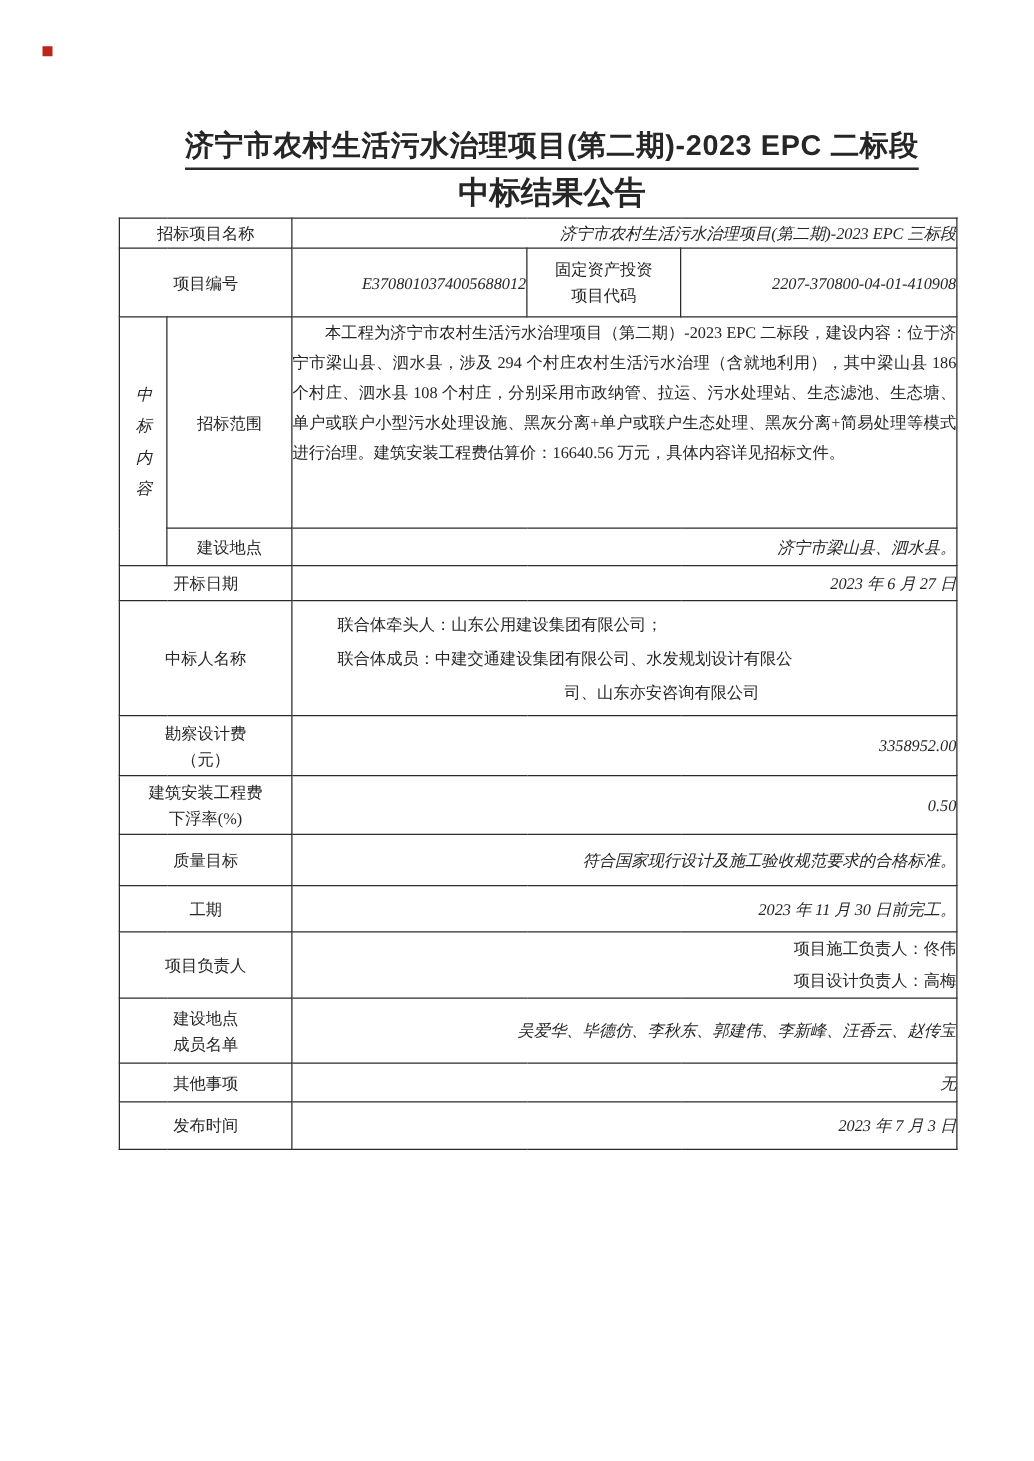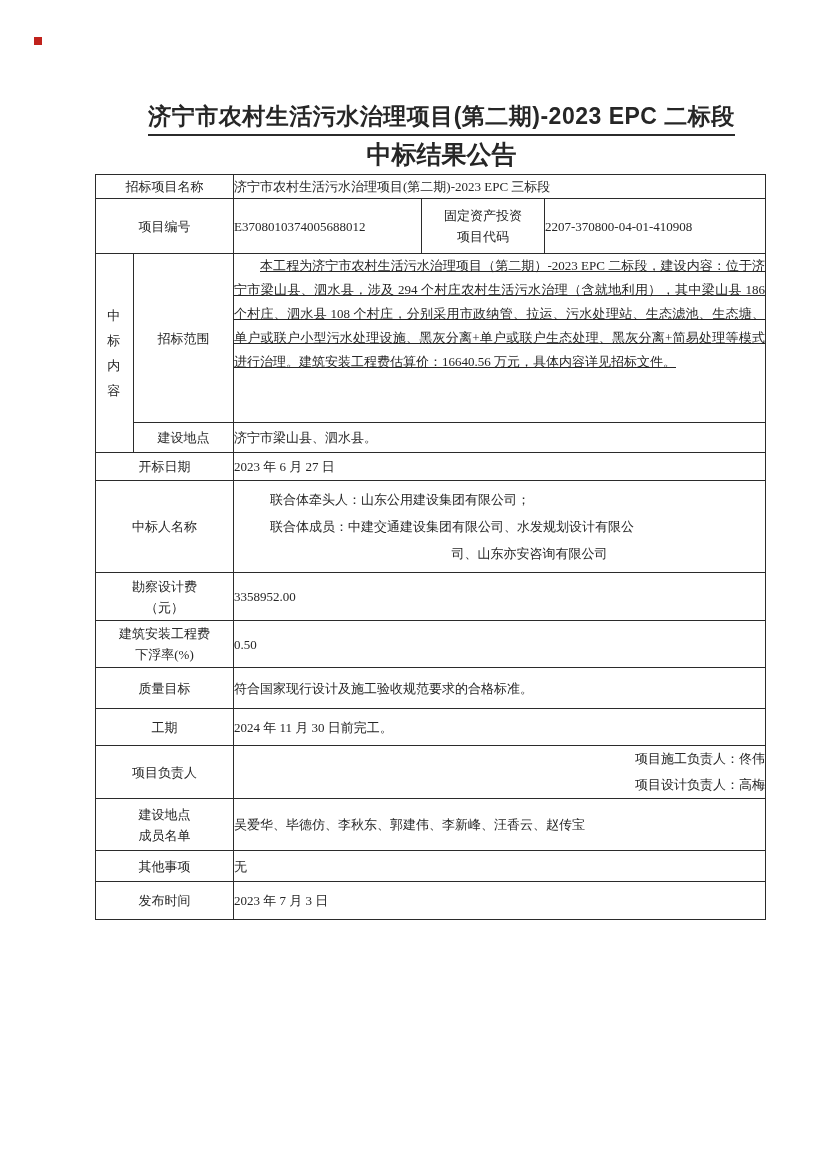--- a/index.html
+++ b/index.html
@@ -60,44 +60,45 @@
     color: #262626;
     padding: 0;
     overflow: hidden;
   }
   td.lbl {
     text-align: center;
     vertical-align: middle;
     line-height: 21px;
   }
   td.val {
-    text-align: left;
+    text-align: right;
     vertical-align: middle;
     line-height: 21px;
+    font-style: italic;
   }
   td.val-left {
     text-align: right;
     vertical-align: middle;
     padding-left: 36px;
     line-height: 26px;
   }
   td.para-cell {
     vertical-align: top;
     text-align: justify;
     padding: 5px 11px 4px 12px;
     line-height: 24px;
-    text-decoration: underline;
   }
   .para-text { text-indent: 2em; }
   .vert-label {
     width: 1.1em;
     margin: 0 auto;
     word-break: break-all;
     line-height: 25px;
-    text-align: left;
+    text-align: right;
+    font-style: italic;
   }
   .winner-cell {
     vertical-align: middle;
     line-height: 27px;
   }
   .winner-l1, .winner-l2 { text-align: left; padding-left: 36px; }
   .winner-l3 { text-align: center; padding-left: 60px; }
   
   tr.r1  td { height: 23px; }
   tr.r2  td { height: 54px; }
@@ -198,21 +199,21 @@
       <td class="val" colspan="3">0.50</td>
     </tr>
 
     <tr class="r9">
       <td class="lbl" colspan="2">质量目标</td>
       <td class="val" colspan="3">符合国家现行设计及施工验收规范要求的合格标准。</td>
     </tr>
 
     <tr class="r10">
       <td class="lbl" colspan="2">工期</td>
-      <td class="val" colspan="3">2024 年 11 月 30 日前完工。</td>
+      <td class="val" colspan="3">2023 年 11 月 30 日前完工。</td>
     </tr>
 
     <tr class="r11">
       <td class="lbl" colspan="2">项目负责人</td>
       <td class="val-left" colspan="3">
         <div>项目施工负责人：佟伟</div>
         <div>项目设计负责人：高梅</div>
       </td>
     </tr>
 

